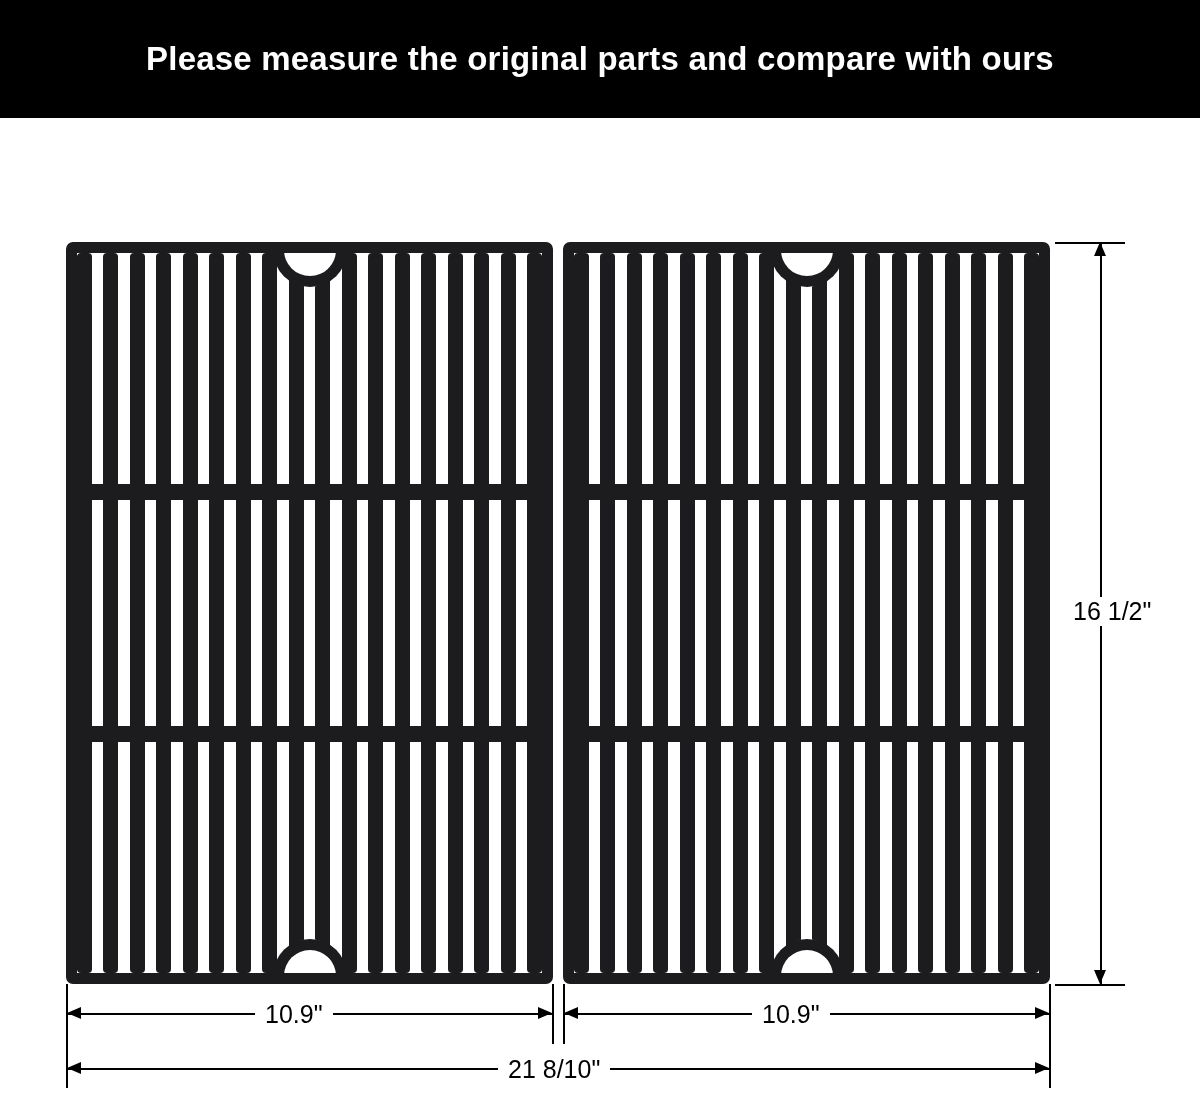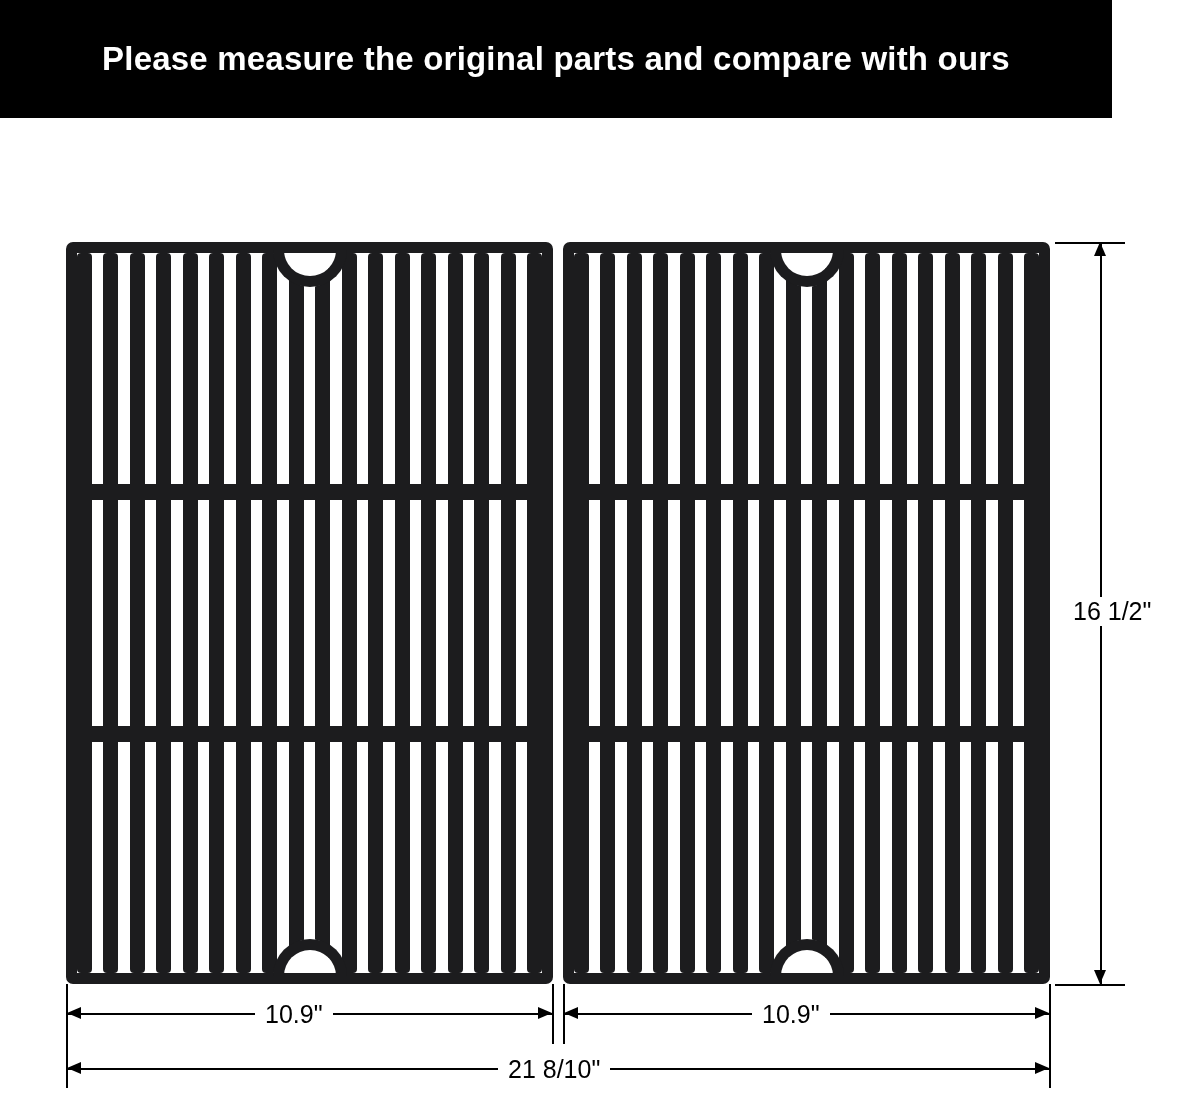--- a/index.html
+++ b/index.html
@@ -13,21 +13,21 @@
     font-family: "Liberation Sans", sans-serif;
     position: relative;
     overflow: hidden;
   }
 
   
   .banner {
     position: absolute;
     left: 0;
     top: 0;
-    width: 1112px;
+    width: 1200px;
     height: 118px;
     background: #000000;
     display: flex;
     align-items: center;
     justify-content: center;
   }
   .banner-text {
     color: #ffffff;
     font-size: 33px;
     font-weight: bold;

